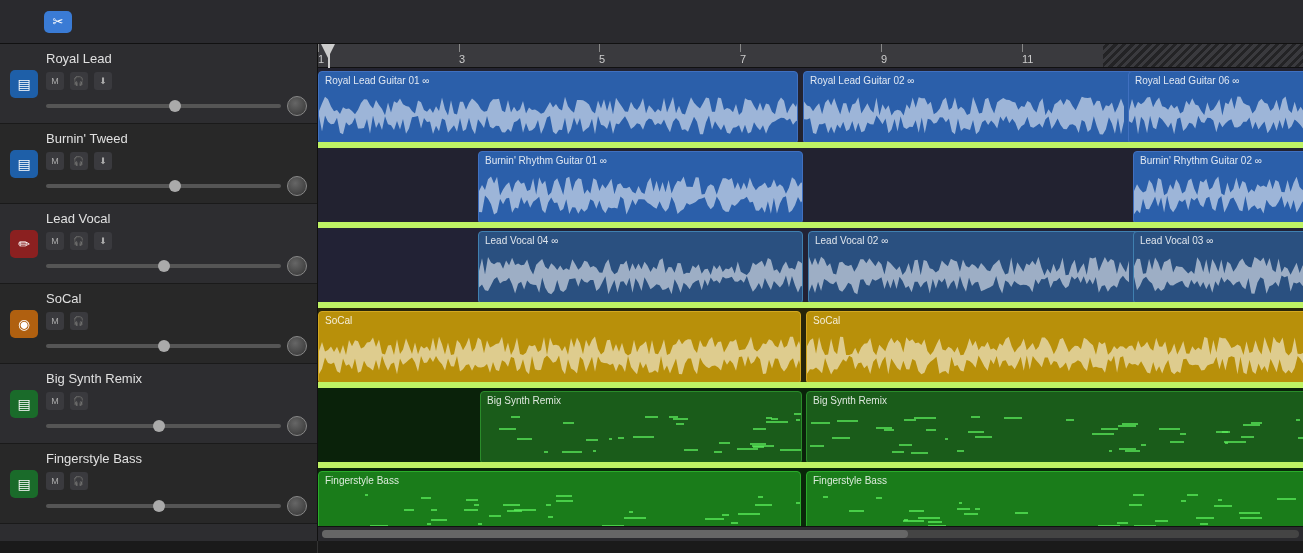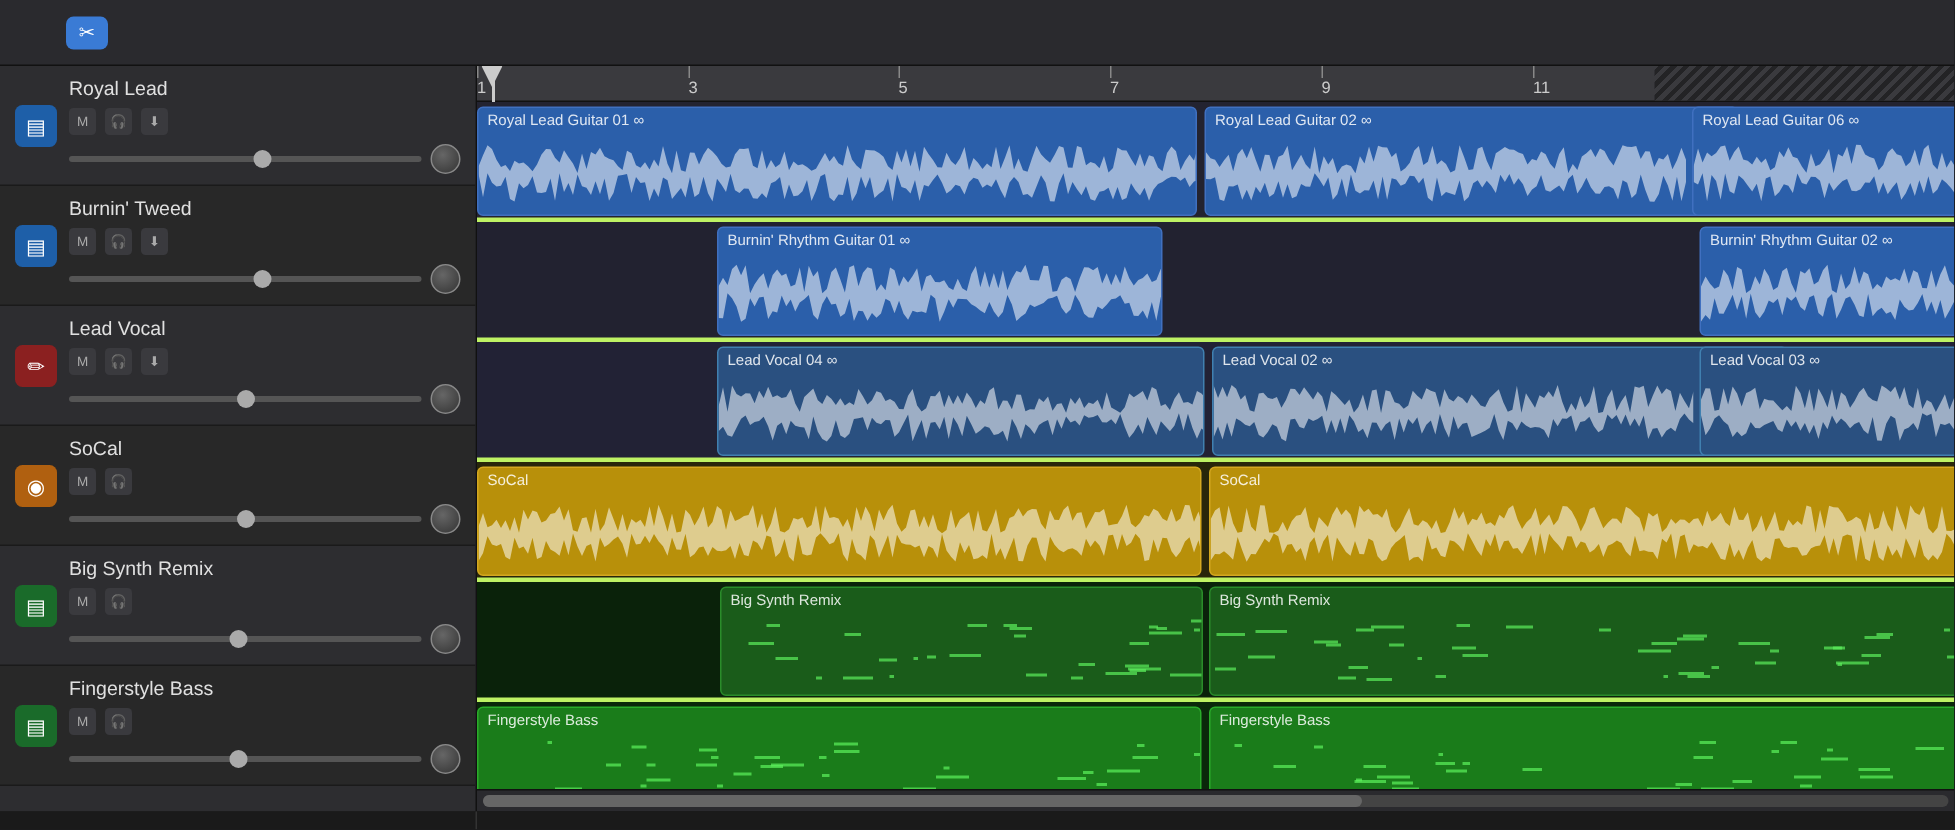--- a/index.html
+++ b/index.html
@@ -216,21 +216,21 @@
     .tracks-canvas {
       flex: 1;
       overflow: hidden;
       position: relative;
       background: #1e1e22;
     }
 
     
     .track-row {
       height: 80px;
-      border-bottom: 3px solid #bef264;
+      border-bottom: 6px solid #bef264;
       position: relative;
       overflow: hidden;
     }
 
     
     .clip {
       position: absolute;
       top: 3px;
       height: 73px;
       border-radius: 4px;
@@ -509,21 +509,21 @@
           <div class="clip clip-blue" style="left: 810px; width: 265px;">
             <div class="clip-label">Royal Lead Guitar 06 ∞</div>
             <div class="waveform">
               <svg width="265" height="55" style="display:block;">
                 <polygon points="0,23.072499999999998 3.0113636363636362,10.945 6.0227272727272725,20.3775 9.034090909090908,13.64 12.045454545454545,16.142500000000002 15.056818181818182,14.025 18.068181818181817,9.5975 21.079545454545453,9.020000000000003 24.09090909090909,19.2225 27.10227272727273,13.255 30.113636363636363,9.5975 33.125,18.26 36.13636363636363,19.2225 39.14772727272727,21.725 42.15909090909091,16.527500000000003 45.17045454545454,20.57 48.18181818181818,17.6825 51.19318181818182,25.575 54.20454545454546,23.4575 57.21590909090909,12.870000000000003 60.22727272727273,16.9125 63.23863636363637,10.175 66.25,16.527500000000003 69.26136363636364,17.490000000000002 72.27272727272727,23.072499999999998 75.28409090909092,27.115 78.29545454545455,14.217500000000003 81.30681818181819,22.880000000000003 84.31818181818181,21.5325 87.32954545454545,17.105 90.34090909090908,11.1375 93.35227272727273,27.5 96.36363636363636,14.602500000000001 99.375,16.335 102.38636363636364,9.5975 105.39772727272727,21.34 108.40909090909092,8.442499999999999 111.42045454545455,8.635000000000002 114.43181818181819,14.9875 117.44318181818181,16.72 120.45454545454545,17.6825 123.46590909090908,25.575 126.47727272727273,21.9175 129.48863636363637,13.64 132.5,10.752500000000001 135.51136363636363,14.795 138.52272727272728,15.757500000000002 141.5340909090909,22.880000000000003 144.54545454545453,19.9925 147.55681818181816,11.715000000000003 150.56818181818184,22.6875 153.57954545454547,11.330000000000002 156.5909090909091,8.442499999999999 159.60227272727272,21.725 162.61363636363637,24.9975 165.625,13.64 168.63636363636363,23.8425 171.64772727272728,18.645 174.6590909090909,23.4575 177.67045454545453,25.96 180.68181818181816,24.6125 183.69318181818184,20.185000000000002 186.70454545454547,13.447500000000002 189.7159090909091,27.5 192.72727272727272,16.9125 195.73863636363637,13.255 198.75,9.5975 201.76136363636363,10.560000000000002 204.77272727272728,13.062500000000002 207.7840909090909,14.025 210.79545454545453,15.757500000000002 213.80681818181816,23.65 216.81818181818184,19.9925 219.82954545454547,16.335 222.8409090909091,17.2975 225.85227272727272,18.26 228.86363636363637,26.9225 231.875,24.035 234.88636363636363,10.3675 237.89772727272728,25.96 240.9090909090909,16.142500000000002 243.92045454545453,26.345 246.93181818181816,11.1375 249.94318181818184,11.330000000000002 252.95454545454547,26.9225 255.9659090909091,25.575 258.97727272727275,18.067500000000003 261.9886363636364,19.8 265,21.5325 265,34.815 261.9886363636364,44.6325 258.97727272727275,44.44 255.9659090909091,45.787499999999994 252.95454545454547,39.435 249.94318181818184,36.1625 246.93181818181816,45.98 243.92045454545453,29.6175 240.9090909090909,35.585 237.89772727272728,28.4625 234.88636363636363,45.21 231.875,46.557500000000005 228.86363636363637,38.665 225.85227272727272,45.4025 222.8409090909091,42.129999999999995 219.82954545454547,36.5475 216.81818181818184,34.815 213.80681818181816,41.552499999999995 210.79545454545453,43.67 207.7840909090909,31.1575 204.77272727272728,40.205 201.76136363636363,40.0125 198.75,39.05 195.73863636363637,39.6275 192.72727272727272,45.595 189.7159090909091,43.0925 186.70454545454547,45.21 183.69318181818184,34.2375 180.68181818181816,44.055 177.67045454545453,27.6925 174.6590909090909,41.36 171.64772727272728,37.317499999999995 168.63636363636363,34.045 165.625,31.5425 162.61363636363637,38.28 159.60227272727272,41.1675 156.5909090909091,29.425 153.57954545454547,40.7825 150.56818181818184,32.12 147.55681818181816,42.707499999999996 144.54545454545453,34.045 141.5340909090909,40.7825 138.52272727272728,45.21 135.51136363636363,33.4675 132.5,37.125 129.48863636363637,41.552499999999995 126.47727272727273,33.66 123.46590909090908,41.1675 120.45454545454545,29.425 117.44318181818181,33.8525 114.43181818181819,33.66 111.42045454545455,38.0875 108.40909090909092,39.435 105.39772727272727,39.2425 102.38636363636364,31.35 99.375,32.6975 96.36363636363636,35.585 93.35227272727273,39.2425 90.34090909090908,33.66 87.32954545454545,44.2475 84.31818181818181,32.505 81.30681818181819,30.0025 78.29545454545455,29.81 75.28409090909092,35.0075 72.27272727272727,34.045 69.26136363636364,27.6925 66.25,40.59 63.23863636363637,35.7775 60.22727272727273,34.815 57.21590909090909,40.0125 54.20454545454546,42.9 51.19318181818182,29.6175 48.18181818181818,30.965 45.17045454545454,46.1725 42.15909090909091,34.43 39.14772727272727,39.6275 36.13636363636363,35.585 33.125,31.5425 30.113636363636363,29.04 27.10227272727273,41.1675 24.09090909090909,39.435 21.079545454545453,27.6925 18.068181818181817,45.21 15.056818181818182,32.6975 12.045454545454545,28.655 9.034090909090908,46.1725 6.0227272727272725,27.5 3.0113636363636362,35.0075 0,33.275" fill="rgba(255,255,255,0.6)"></polygon>
               </svg>
             </div>
           </div>
         </div>
         <div class="track-row" style="background: rgb(34, 34, 48);">
-          <div class="clip clip-blue" style="left: 160px; width: 297px;">
+          <div class="clip clip-blue" style="left: 160px; width: 325px;">
             <div class="clip-label">Burnin' Rhythm Guitar 01 ∞</div>
             <div class="waveform">
               <svg width="325" height="55" style="display:block;">
                 <polygon points="0,23.072499999999998 3.009259259259259,17.105 6.018518518518518,21.9175 9.027777777777777,11.330000000000002 12.037037037037036,8.442499999999999 15.046296296296296,15.565 18.055555555555554,8.8275 21.064814814814813,27.5 24.074074074074073,21.5325 27.083333333333332,17.105 30.09259259259259,14.217500000000003 33.10185185185185,24.42 36.11111111111111,15.3725 39.12037037037037,11.715000000000003 42.129629629629626,15.757500000000002 45.13888888888889,14.409999999999998 48.148148148148145,23.072499999999998 51.15740740740741,21.725 54.166666666666664,10.3675 57.175925925925924,26.73 60.18518518518518,9.212500000000002 63.19444444444444,16.335 66.2037037037037,12.6775 69.21296296296296,27.5 72.22222222222221,24.6125 75.23148148148148,13.255 78.24074074074073,10.3675 81.25,18.26 84.25925925925925,26.9225 87.26851851851853,10.175 90.27777777777779,8.8275 93.28703703703704,22.880000000000003 96.29629629629629,13.832500000000001 99.30555555555556,10.175 102.31481481481482,11.1375 105.32407407407408,25.96 108.33333333333333,21.5325 111.3425925925926,25.575 114.35185185185185,10.3675 117.36111111111111,12.100000000000001 120.37037037037037,23.072499999999998 123.37962962962963,16.335 126.38888888888889,20.3775 129.39814814814815,15.950000000000001 132.4074074074074,10.752500000000001 135.41666666666669,26.345 138.42592592592592,16.527500000000003 141.4351851851852,15.18 144.44444444444443,19.9925 147.4537037037037,20.185000000000002 150.46296296296296,18.8375 153.47222222222223,23.65 156.48148148148147,25.3825 159.49074074074073,17.875 162.5,24.2275 165.50925925925927,25.96 168.5185185185185,14.602500000000001 171.52777777777777,9.405000000000001 174.53703703703707,23.4575 177.5462962962963,12.870000000000003 180.55555555555557,23.8425 183.5648148148148,14.025 186.57407407407408,24.2275 189.58333333333334,12.100000000000001 192.59259259259258,25.3825 195.60185185185185,17.875 198.61111111111111,12.6775 201.62037037037035,13.64 204.62962962962965,8.442499999999999 207.63888888888889,18.645 210.64814814814815,18.8375 213.65740740740742,19.03 216.66666666666666,9.212500000000002 219.67592592592592,9.405000000000001 222.6851851851852,26.5375 225.69444444444443,25.96 228.7037037037037,18.4525 231.71296296296293,16.335 234.72222222222223,18.067500000000003 237.7314814814815,26.73 240.74074074074073,17.6825 243.75,10.175 246.75925925925927,10.3675 249.7685185185185,12.100000000000001 252.77777777777777,9.982499999999998 255.78703703703707,20.955 258.7962962962963,14.217500000000003 261.80555555555554,22.11 264.8148148148148,14.602500000000001 267.8240740740741,20.955 270.83333333333337,9.5975 273.8425925925926,17.490000000000002 276.85185185185185,22.302500000000002 279.86111111111114,18.645 282.8703703703704,17.2975 285.8796296296296,14.409999999999998 288.88888888888886,19.9925 291.89814814814815,18.645 294.9074074074074,11.1375 297.91666666666663,19.03 300.9259259259259,16.142500000000002 303.9351851851852,18.645 306.94444444444446,25.7675 309.9537037037037,19.8 312.96296296296293,9.212500000000002 315.97222222222223,11.715000000000003 318.98148148148147,18.8375 321.9907407407407,14.409999999999998 325,15.3725 325,29.425 321.9907407407407,34.6225 318.98148148148147,29.04 315.97222222222223,37.317499999999995 312.96296296296293,42.515 309.9537037037037,44.6325 306.94444444444446,28.27 303.9351851851852,29.6175 300.9259259259259,35.585 297.91666666666663,45.4025 294.9074074074074,29.81 291.89814814814815,45.787499999999994 288.88888888888886,33.275 285.8796296296296,44.6325 282.8703703703704,39.05 279.86111111111114,42.707499999999996 276.85185185185185,42.515 273.8425925925926,33.8525 270.83333333333337,34.43 267.8240740740741,28.8475 264.8148148148148,30.965 261.80555555555554,31.5425 258.7962962962963,35.2 255.78703703703707,38.0875 252.77777777777777,36.355000000000004 249.7685185185185,43.8625 246.75925925925927,43.67 243.75,41.1675 240.74074074074073,33.275 237.7314814814815,28.4625 234.72222222222223,38.28 231.71296296296293,41.1675 228.7037037037037,37.125 225.69444444444443,29.2325 222.6851851851852,30.58 219.67592592592592,31.1575 216.66666666666666,34.045 213.65740740740742,35.3925 210.64814814814815,36.739999999999995 207.63888888888889,35.0075 204.62962962962965,40.975 201.62037037037035,43.0925 198.61111111111111,45.98 195.60185185185185,35.0075 192.59259259259258,28.655 189.58333333333334,40.0125 186.57407407407408,43.67 183.5648148148148,39.6275 180.55555555555557,33.275 177.5462962962963,40.7825 174.53703703703707,39.05 171.52777777777777,36.5475 168.5185185185185,34.815 165.50925925925927,31.5425 162.5,31.35 159.49074074074073,31.1575 156.48148148148147,37.125 153.47222222222223,31.5425 150.46296296296296,39.82 147.4537037037037,46.557500000000005 144.44444444444443,30.965 141.4351851851852,28.4625 138.42592592592592,40.59 135.41666666666669,39.6275 132.4074074074074,40.205 129.39814814814815,39.2425 126.38888888888889,45.21 123.37962962962963,41.1675 120.37037037037037,32.505 117.36111111111111,40.7825 114.35185185185185,32.89 111.3425925925926,31.1575 108.33333333333333,40.975 105.32407407407408,43.8625 102.31481481481482,40.59 99.30555555555556,45.787499999999994 96.29629629629629,39.435 93.28703703703704,39.2425 90.27777777777779,45.98 87.26851851851853,31.1575 84.25925925925925,40.975 81.25,43.0925 78.24074074074073,34.43 75.23148148148148,35.0075 72.22222222222221,29.425 69.21296296296296,34.6225 66.2037037037037,45.21 63.19444444444444,41.9375 60.18518518518518,28.655 57.175925925925924,31.5425 54.166666666666664,33.66 51.15740740740741,39.6275 48.148148148148145,31.735 45.13888888888889,36.1625 42.129629629629626,29.04 39.12037037037037,40.3975 36.11111111111111,39.435 33.10185185185185,44.6325 30.09259259259259,29.81 27.083333333333332,30.3875 24.074074074074073,36.355000000000004 21.064814814814813,30.7725 18.055555555555554,44.44 15.046296296296296,46.557500000000005 12.037037037037036,36.355000000000004 9.027777777777777,30.7725 6.018518518518518,27.5 3.009259259259259,44.2475 0,44.055" fill="rgba(255,255,255,0.6)"></polygon>
               </svg>
             </div>
           </div>
           <div class="clip clip-blue" style="left: 815px; width: 265px;">
             <div class="clip-label">Burnin' Rhythm Guitar 02 ∞</div>
             <div class="waveform">

